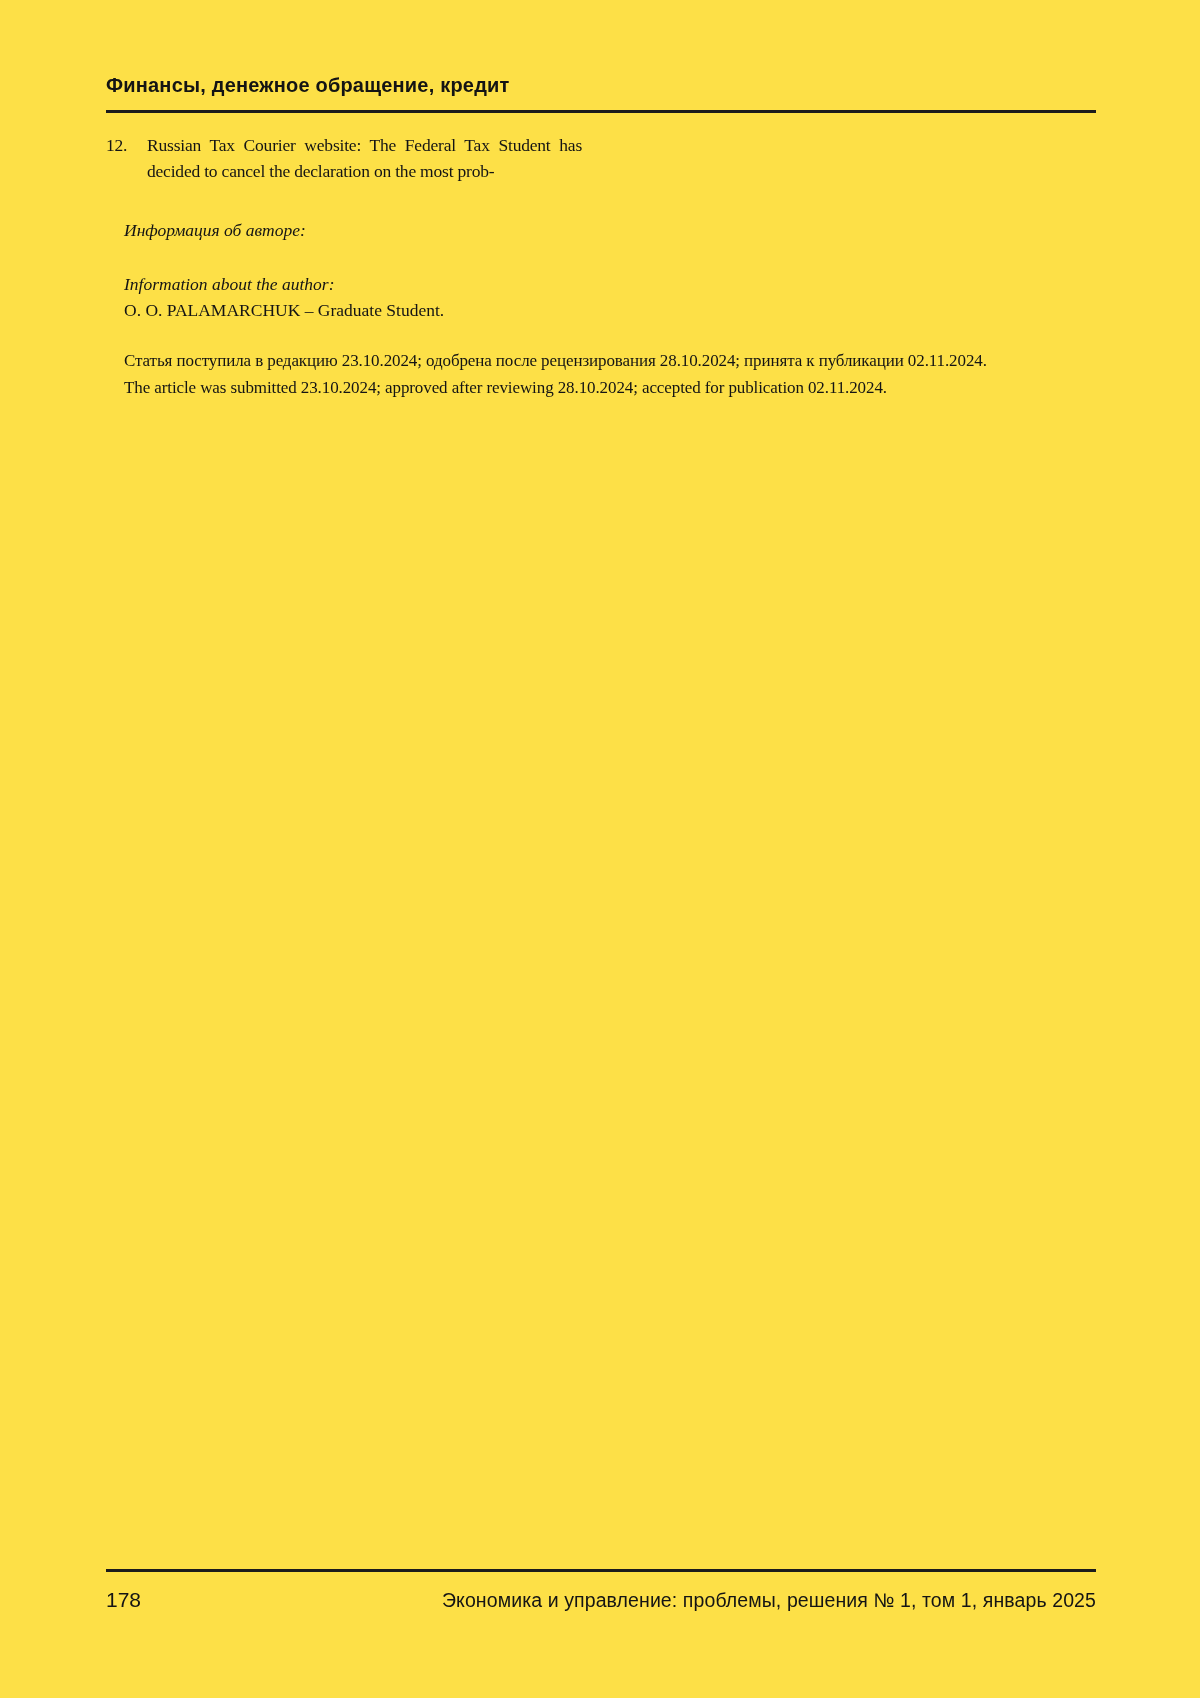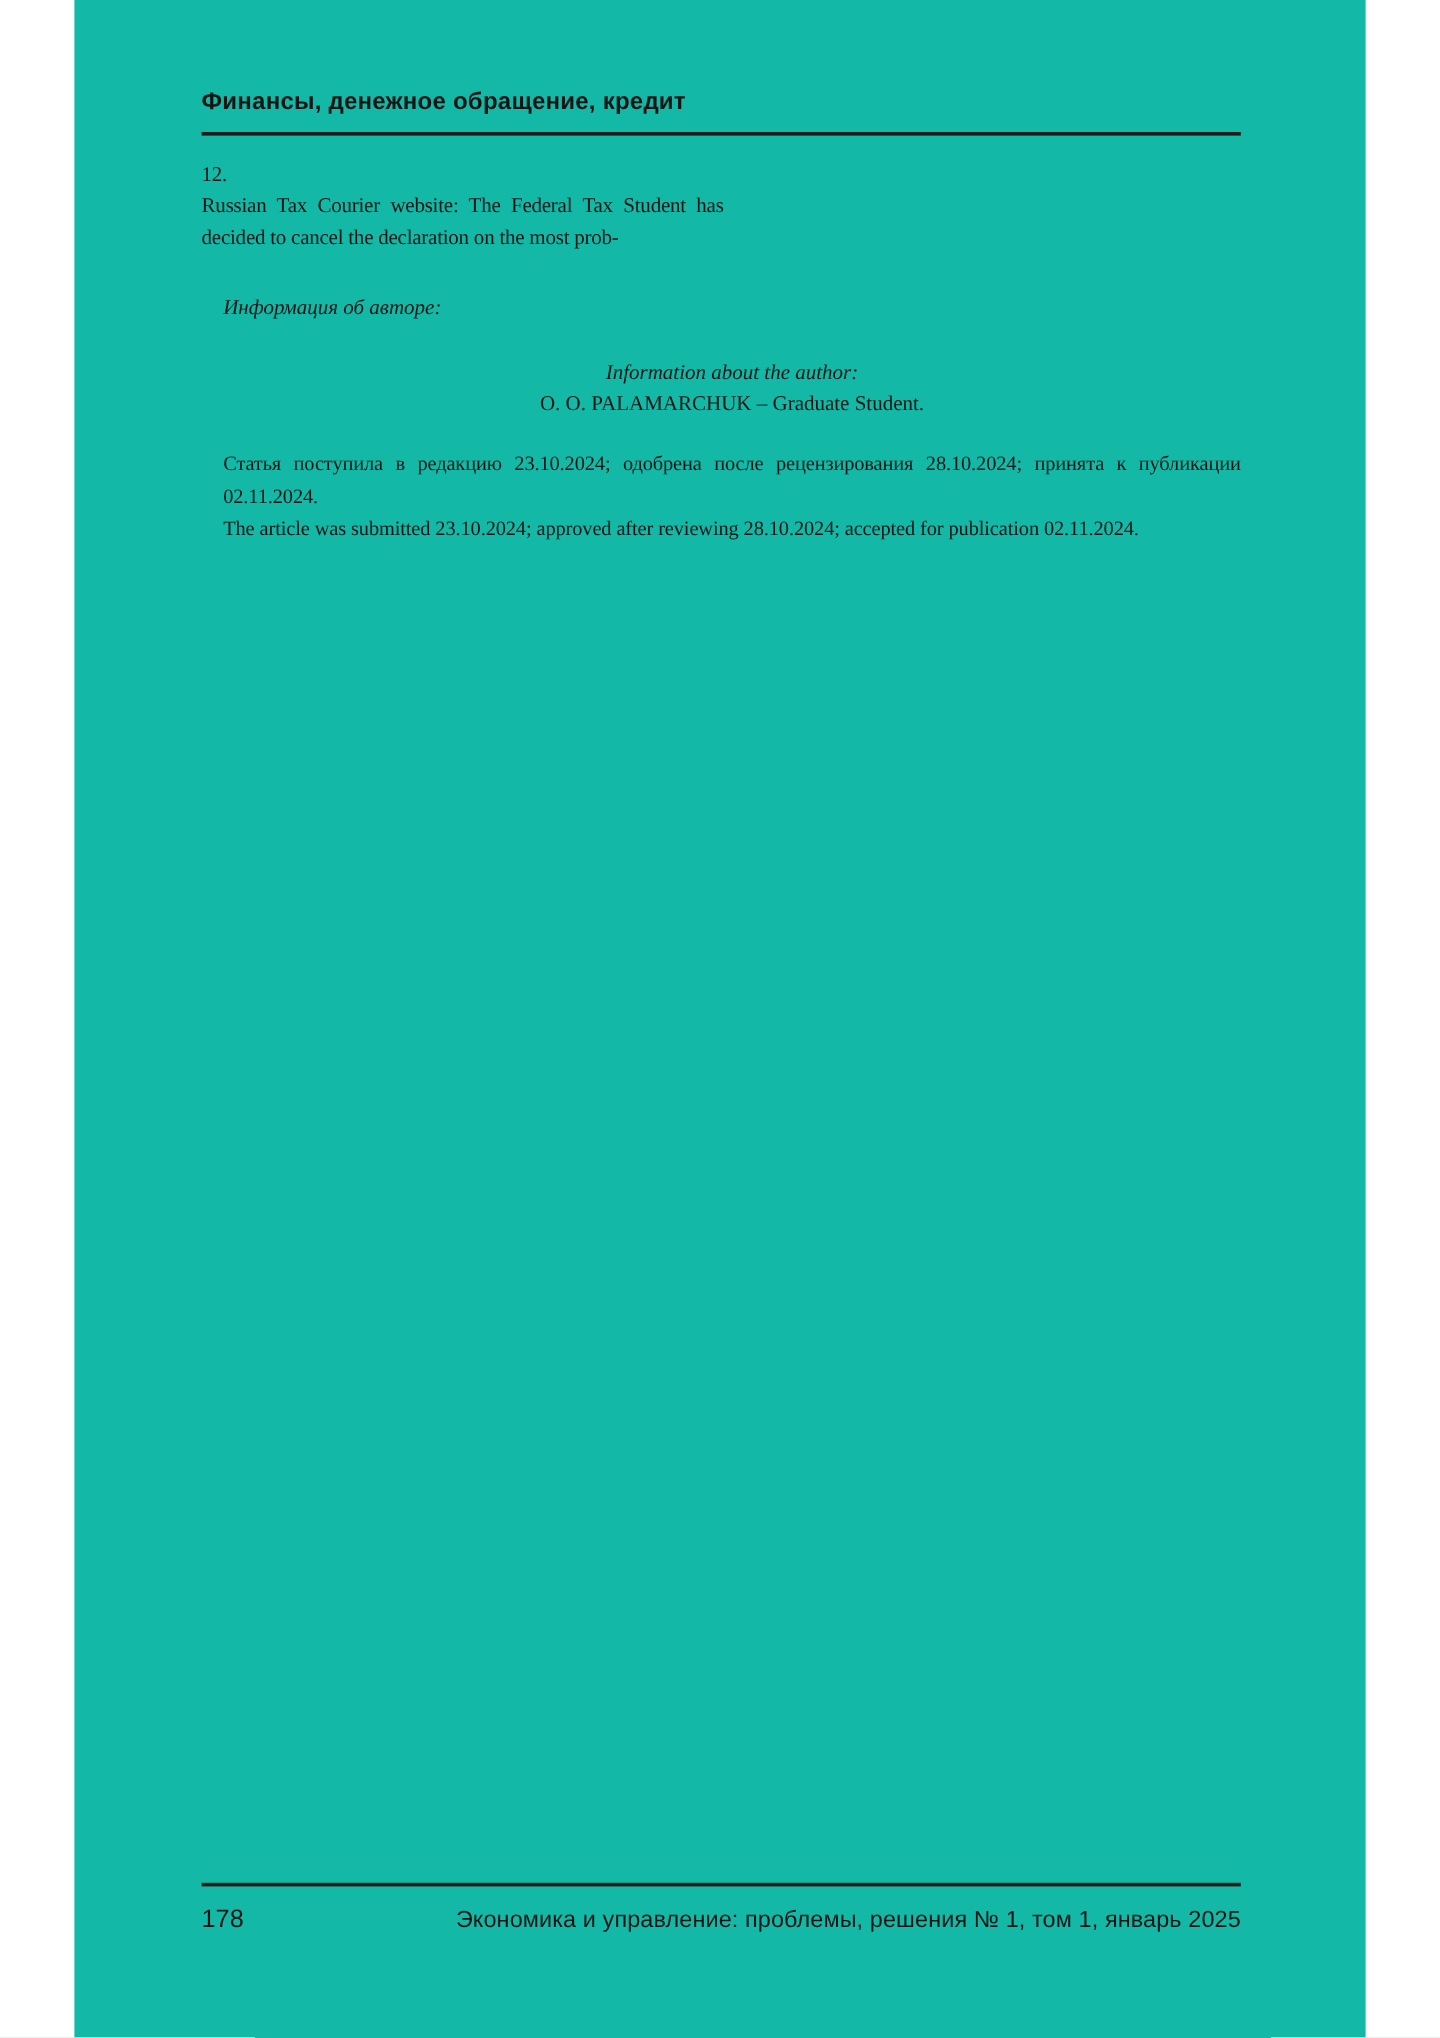--- a/index.html
+++ b/index.html
@@ -1,22 +1,22 @@
 <!DOCTYPE html>
 <html><head>
 <meta charset="utf-8">
 <style>
   * { margin: 0; padding: 0; box-sizing: border-box; }
   html, body { background: #ffffff; }
   .page {
     position: relative;
-    width: 1076px;
+    width: 1200px;
     height: 1698px;
     margin: 0 auto;
-    background: #14b8a6;
+    background: #fde047;
     color: #141414;
     font-family: "Liberation Serif", serif;
     overflow: hidden;
   }
   
   .header {
     position: absolute;
     left: 106px;
     right: 104px;
     top: 74px;
@@ -39,21 +39,20 @@
     left: 106px;
     right: 104px;
     top: 132px;
   }
   .reference {
     display: flex;
     align-items: flex-start;
     font-size: 17.5px;
     line-height: 26px;
     letter-spacing: -0.2px;
-    flex-direction: column;
   }
   .ref-num {
     width: 41px;
     flex: none;
   }
   .ref-col-left {
     width: 435px;
     flex: none;
     text-align: justify;
   }
@@ -66,21 +65,21 @@
     flex: none;
     text-align: justify;
     overflow-wrap: break-word;
   }
   .indent-block {
     margin-left: 18px;
     font-size: 17.5px;
     line-height: 26px;
   }
   .author-block-ru { margin-top: 33px; }
-  .author-block-en { margin-top: 28px; text-align: center; }
+  .author-block-en { margin-top: 28px; }
   .author-heading { font-style: italic; }
   .dates-block {
     margin-top: 24px;
     font-size: 17px;
     line-height: 27px;
     letter-spacing: -0.1px;
   }
   .dates-ru { text-align: justify; }
   .dates-en { text-align: left; }
   

